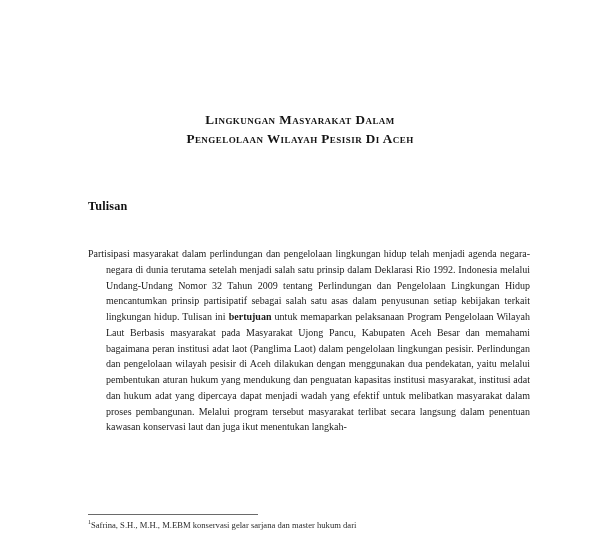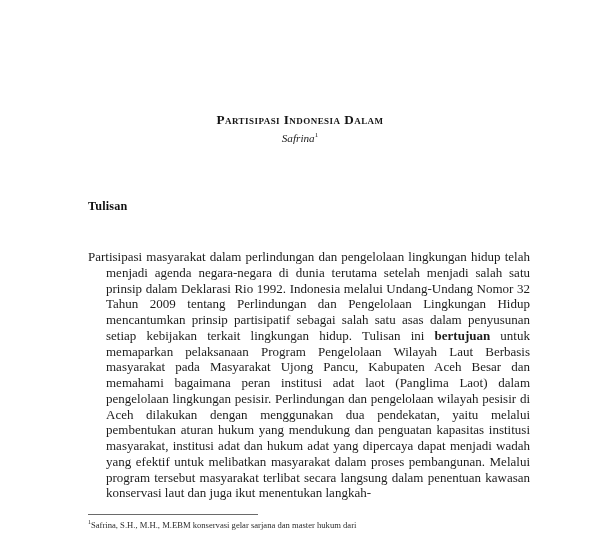--- a/index.html
+++ b/index.html
@@ -59,21 +59,21 @@
     letter-spacing: 0.2px;
     color: #121212;
   }
 
   
   .abstract-body {
     position: absolute;
     left: 88px;
     top: 236px;
     width: 424px;
-    font-size: 13px;
+    font-size: 10px;
     line-height: 15.75px;
     text-align: justify;
     text-justify: inter-word;
     color: #1c1c1c;
     
     padding-left: 18px;
     text-indent: -18px;
   }
   .abstract-body b {
     font-weight: bold;
@@ -103,22 +103,22 @@
     vertical-align: super;
     line-height: 0;
   }
 </style>
 </head>
 <body>
 
 <div class="page">
 
   <div class="title-block">
-    <div class="title-line">Partisipasi Indonesia Dalam</div>
-    <div class="author"><span>Safrina</span><sup>1</sup></div>
+    <div class="title-line">Lingkungan Masyarakat Dalam</div>
+    <div class="title-line">Pengelolaan Wilayah Pesisir Di Aceh</div>
   </div>
 
   <div class="abstract-heading">Tulisan</div>
 
   <p class="abstract-body"><span>Partisipasi masyarakat dalam perlindungan dan pengelolaan lingkungan hidup telah menjadi agenda negara-negara di dunia terutama setelah menjadi salah satu prinsip dalam Deklarasi Rio 1992. Indonesia melalui Undang-Undang Nomor 32 Tahun 2009 tentang Perlindungan dan Pengelolaan Lingkungan Hidup mencantumkan prinsip partisipatif sebagai salah satu asas dalam penyusunan setiap kebijakan terkait lingkungan hidup. Tulisan ini </span><b>bertujuan</b><span> untuk memaparkan pelaksanaan Program Pengelolaan Wilayah Laut Berbasis masyarakat pada Masyarakat Ujong Pancu, Kabupaten Aceh Besar dan memahami bagaimana peran institusi adat laot (Panglima Laot) dalam pengelolaan lingkungan pesisir. Perlindungan dan pengelolaan wilayah pesisir di Aceh dilakukan dengan menggunakan dua pendekatan, yaitu melalui pembentukan aturan hukum yang mendukung dan penguatan kapasitas institusi masyarakat, institusi adat dan hukum adat yang dipercaya dapat menjadi wadah yang efektif untuk melibatkan masyarakat dalam proses pembangunan. Melalui program tersebut masyarakat terlibat secara langsung dalam penentuan kawasan konservasi laut dan juga ikut menentukan langkah-</span></p>
 
   <div class="footnote-rule"></div>
 
   <div class="footnote-text"><sup>1</sup><span>Safrina, S.H., M.H., M.EBM konservasi gelar sarjana dan master hukum dari</span></div>
 

